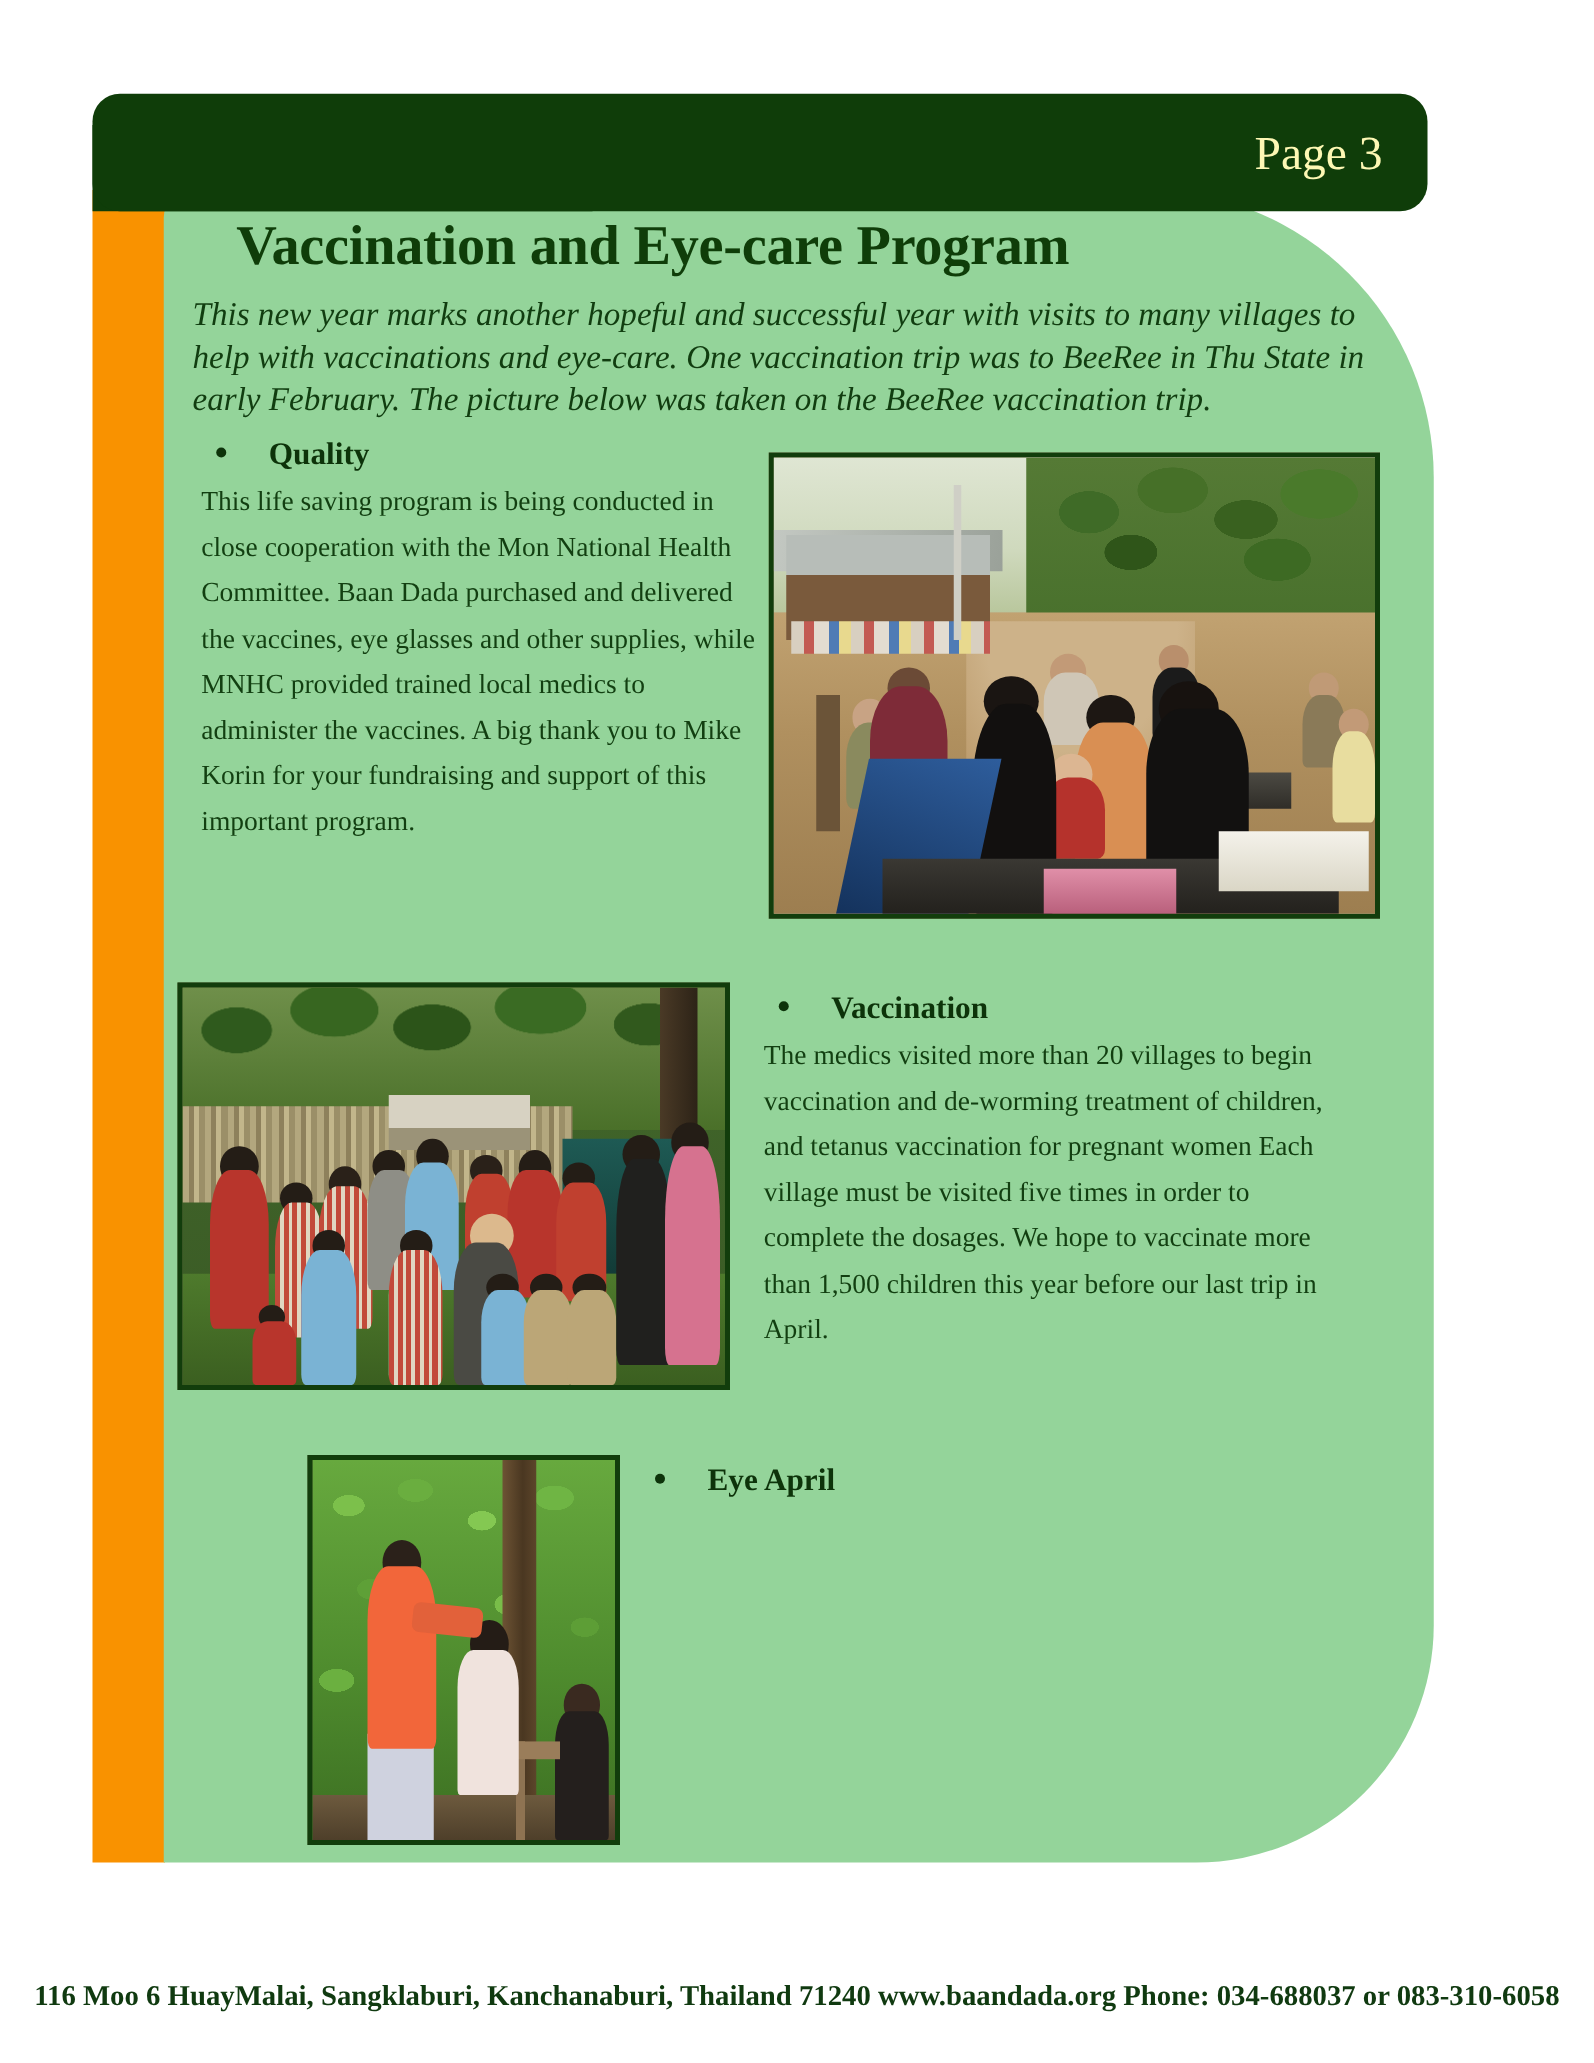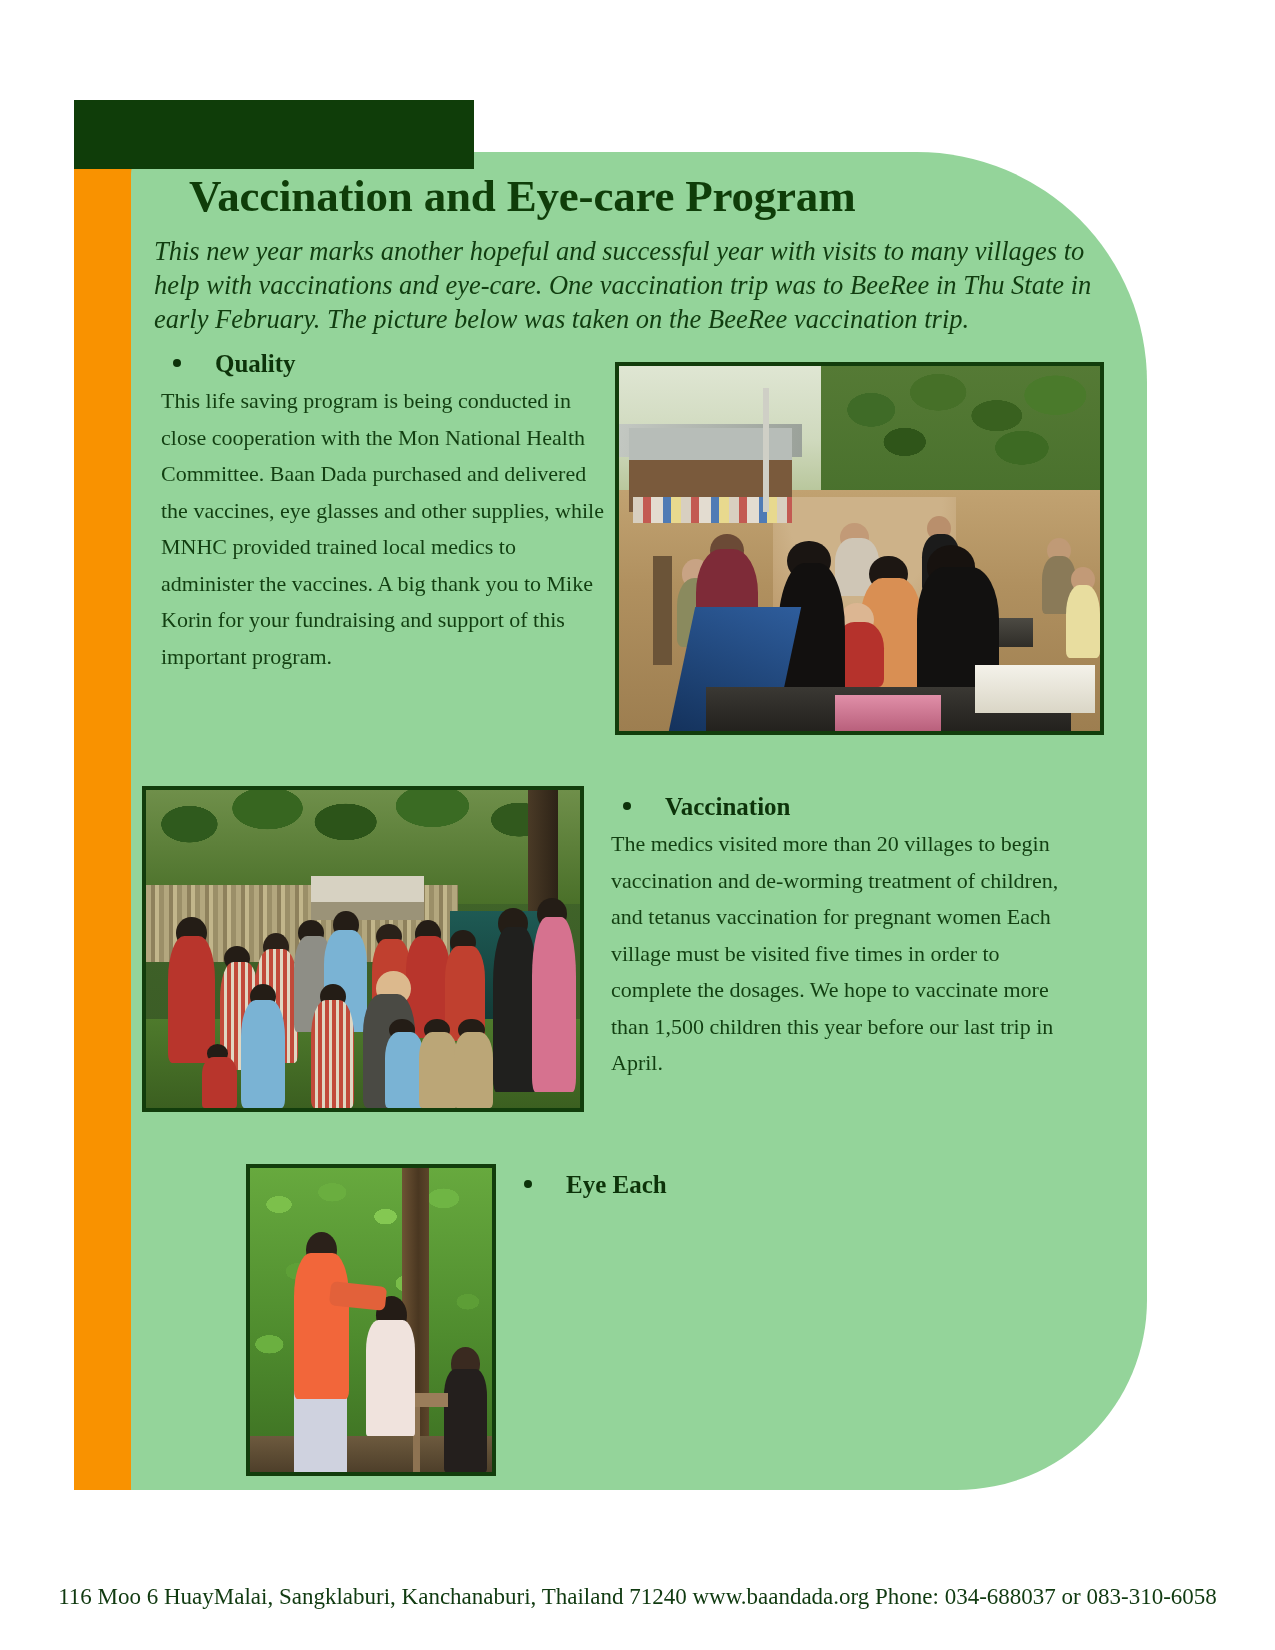--- a/index.html
+++ b/index.html
@@ -218,21 +218,21 @@
     background: #ffffff;
     z-index: 9;
   }
   .footer {
     position: absolute;
     left: 0;
     top: 1584px;
     width: 1275px;
     text-align: center;
     font-size: 23px;
-    font-weight: normal;
+    font-weight: bold;
     color: #103a10;
     font-family: "Liberation Serif", "DejaVu Serif", serif;
     white-space: nowrap;
     z-index: 9;
   }
 
   
   .ph { position: absolute; }
 
   
@@ -386,20 +386,23 @@
 </head>
 <body>
 
 <div id="page">
 
   <div class="orange-bar"></div>
 
   <div class="green-panel"></div>
 
   <div class="header-bar-squareoff"></div>
+  <div class="header-bar">
+    <div class="page-number">Page 3</div>
+  </div>
 
   <div class="content">
 
     <div class="article-title">Vaccination and Eye-care Program</div>
 
     <div class="intro">This new year marks another hopeful and successful year with visits to many villages to help with vaccinations and eye-care. One vaccination trip was  to BeeRee in Thu State in early February. The picture below was taken on the BeeRee vaccination trip.</div>
 
     <div class="sec-program">
       <div class="bullet-head">
         <span class="bullet-dot"></span>
@@ -509,21 +512,21 @@
       <div class="ph p3-pat"></div>
       <div class="ph p3-legs"></div>
       <div class="ph p3-manh head"></div>
       <div class="ph p3-man"></div>
       <div class="ph p3-arm"></div>
     </div>
 
     <div class="sec-eyecare">
       <div class="bullet-head">
         <span class="bullet-dot"></span>
-        <span>Eye Each</span>
+        <span>Eye April</span>
       </div>
     </div>
 
   </div>
 
   <div class="footer-rule"></div>
   <div class="footer">116 Moo 6 HuayMalai, Sangklaburi, Kanchanaburi, Thailand 71240  www.baandada.org  Phone: 034-688037 or 083-310-6058</div>
 
 </div>
 

